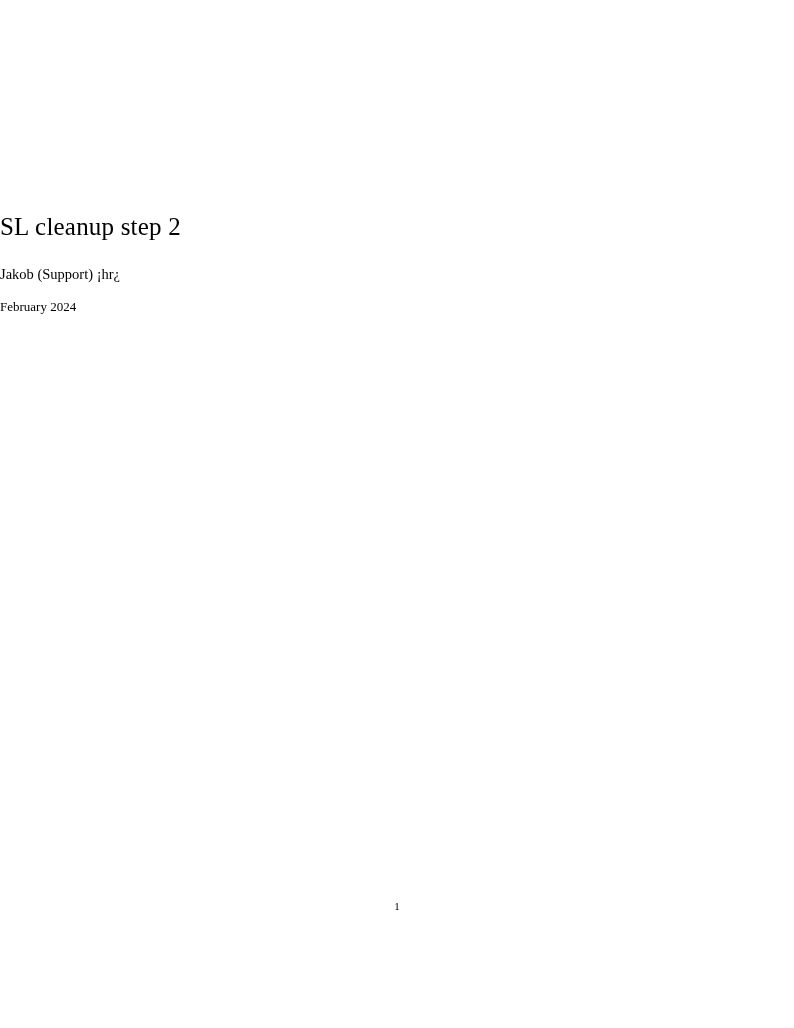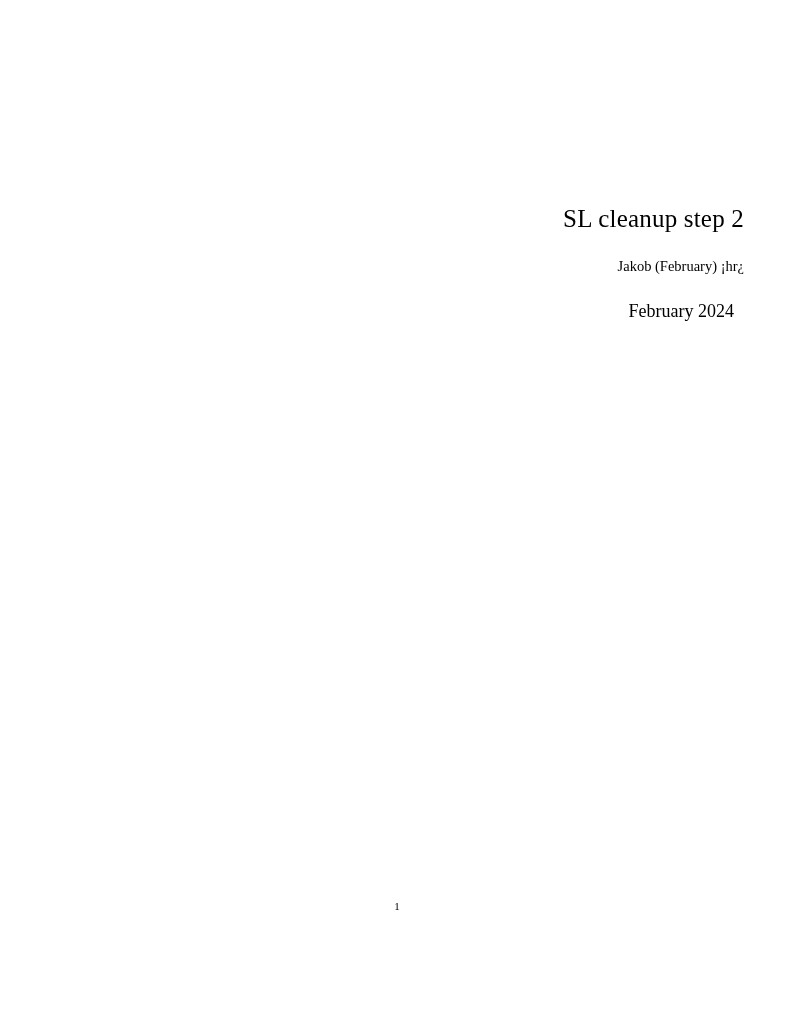--- a/index.html
+++ b/index.html
@@ -18,41 +18,41 @@
   .page {
     position: absolute;
     top: 0;
     left: 0;
     width: 794px;
     height: 1028px;
     background: #ffffff;
   }
   .title-block {
     position: absolute;
-    top: 204px;
+    top: 212px;
     left: 0;
     width: 744px;
-    text-align: right;
+    text-align: left;
   }
   .doc-title {
     font-size: 25px;
     font-weight: normal;
     letter-spacing: 0.2px;
     margin: 0;
     line-height: 1.2;
   }
   .doc-author {
     font-size: 14.5px;
     margin: 0;
     padding-top: 24px;
     line-height: 1.2;
   }
   .doc-date {
-    font-size: 18px;
-    margin: 10px;
+    font-size: 13px;
+    margin: 0;
     padding-top: 16px;
     line-height: 1.2;
   }
   .section-heading {
     position: absolute;
     top: 333px;
     left: 172px;
     font-size: 18.5px;
     font-weight: bold;
     line-height: 1.2;
@@ -71,20 +71,20 @@
     font-size: 11px;
   }
 </style>
 </head>
 <body>
 
 <div class="page">
 
   <div class="title-block">
     <h1 class="doc-title">SL cleanup step 2</h1>
-    <p class="doc-author">Jakob (February) ¡hr¿</p>
+    <p class="doc-author">Jakob (Support) ¡hr¿</p>
     <p class="doc-date">February 2024</p>
   </div>
 
 
   <div class="page-number">1</div>
 
 </div>
 
 </body></html>

